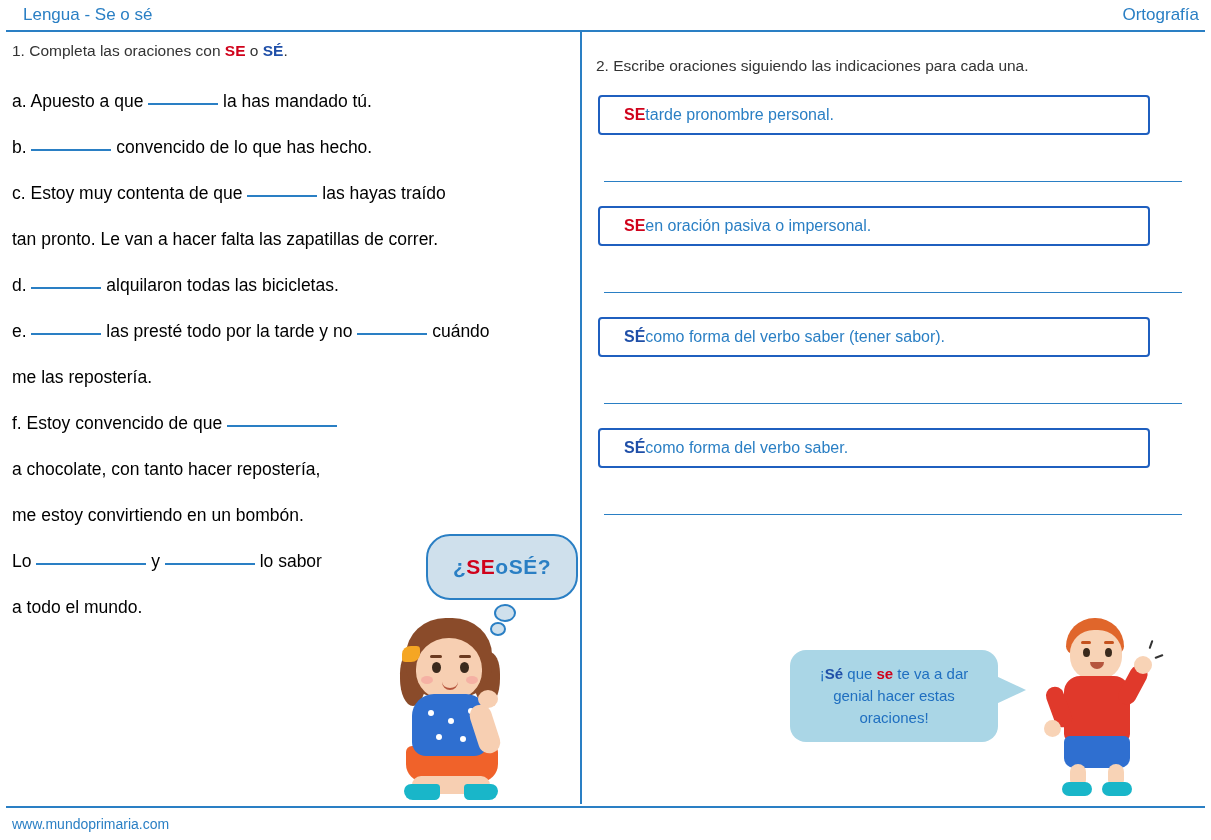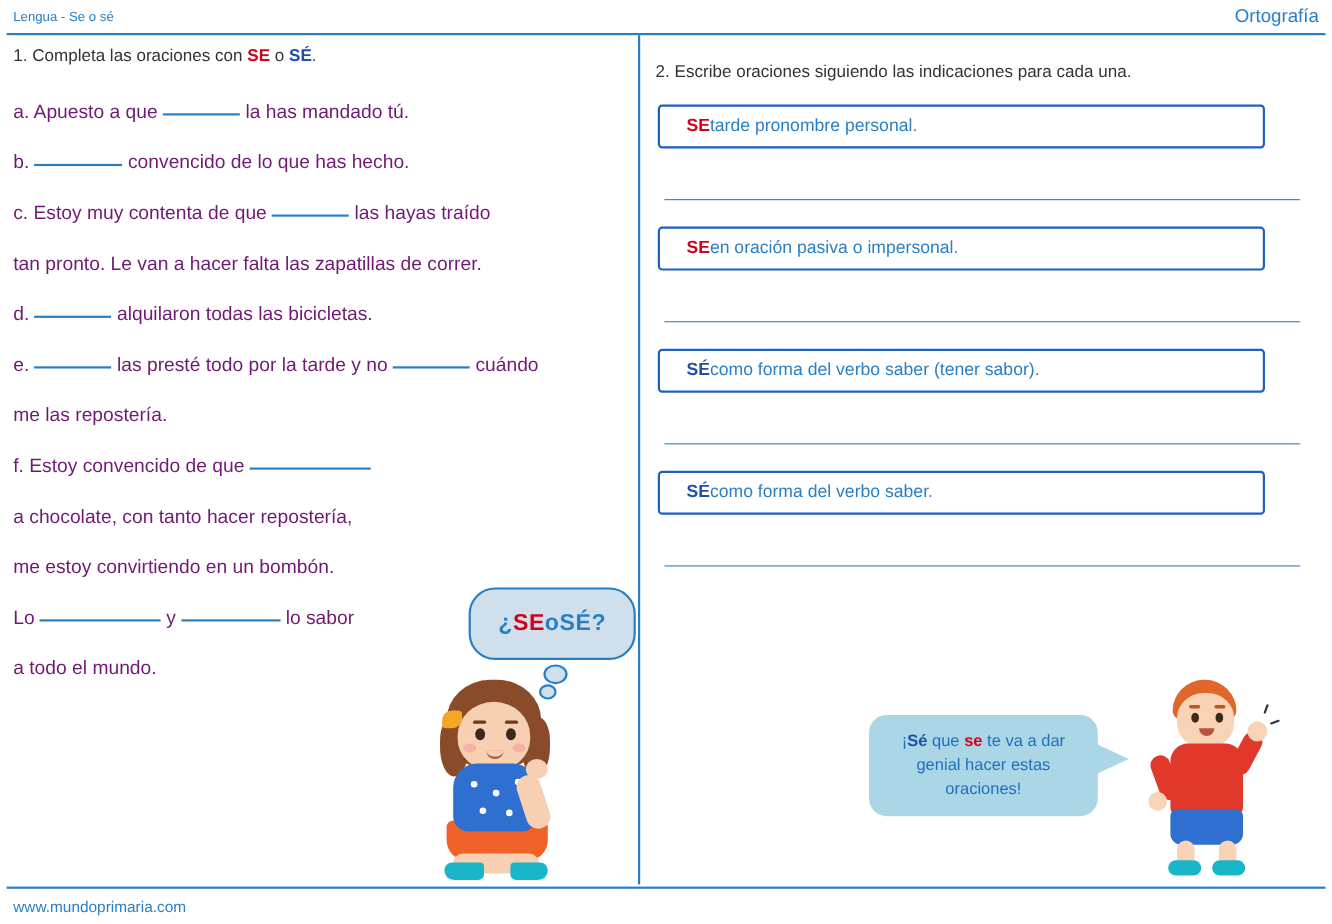--- a/index.html
+++ b/index.html
@@ -12,21 +12,21 @@
     overflow:hidden;
   }
   .page{position:relative;width:1211px;height:840px;}
 
   
   .header{
     position:absolute;left:0;top:0;width:1211px;height:30px;
     display:flex;align-items:center;justify-content:space-between;
     padding:0 12px;box-sizing:border-box;
   }
-  .header .title{font-size:12px;color:#2a7fc4;}
+  .header .title{font-size:17px;color:#2a7fc4;margin-left:11px;}
   .header .area{font-size:17px;color:#2a7fc4;}
   .rule-top{position:absolute;left:6px;top:30px;width:1199px;height:2px;background:#2a7fc4;}
   .rule-bottom{position:absolute;left:6px;top:806px;width:1199px;height:2px;background:#2a7fc4;}
   .rule-mid{position:absolute;left:580px;top:32px;width:2px;height:772px;background:#2a7fc4;}
 
   
   .footer-url{
     position:absolute;left:12px;top:816px;font-size:14px;color:#2a7fc4;
   }
   .brand{
@@ -47,21 +47,21 @@
   }
   .brand-text{font-size:23px;color:#1f6fc0;letter-spacing:.2px;}
   .col-left{position:absolute;left:12px;top:42px;width:560px;}
   .col-right{position:absolute;left:594px;top:42px;width:600px;}
 
   .inst{font-size:15.5px;color:#333;margin:0 0 18px 0;}
   .inst .se{color:#d0021b;font-weight:bold;}
   .inst .sa{color:#1f4fa8;font-weight:bold;}
 
   .line{
-    font-size:17.5px;color:#701a75;line-height:46px;white-space:nowrap;
+    font-size:17.5px;color:#000000;line-height:46px;white-space:nowrap;
   }
   .blank{
     display:inline-block;border-bottom:2px solid #2a7fc4;vertical-align:2px;
   }.b-70{width:70px}.b-80{width:80px}
   .b-90{width:90px}.b-110{width:110px}
 
   
   .r-inst{font-size:15.5px;color:#333;margin:15px 0 20px 2px;}
   .box{
     box-sizing:border-box;

